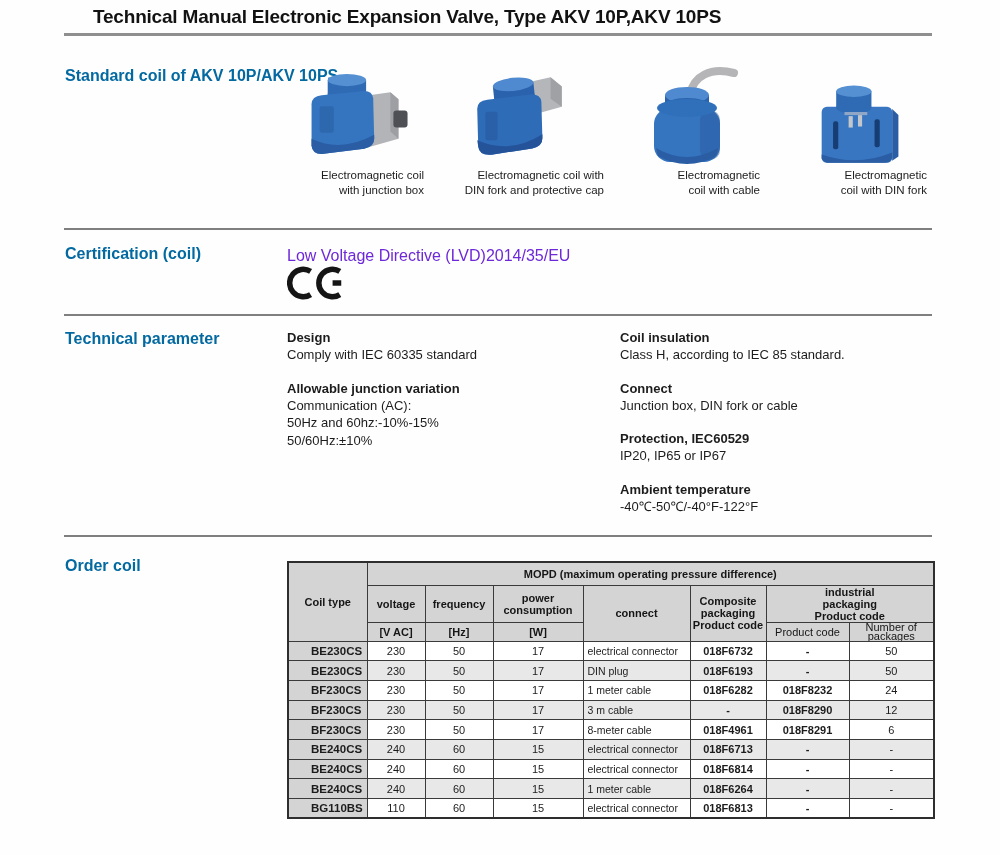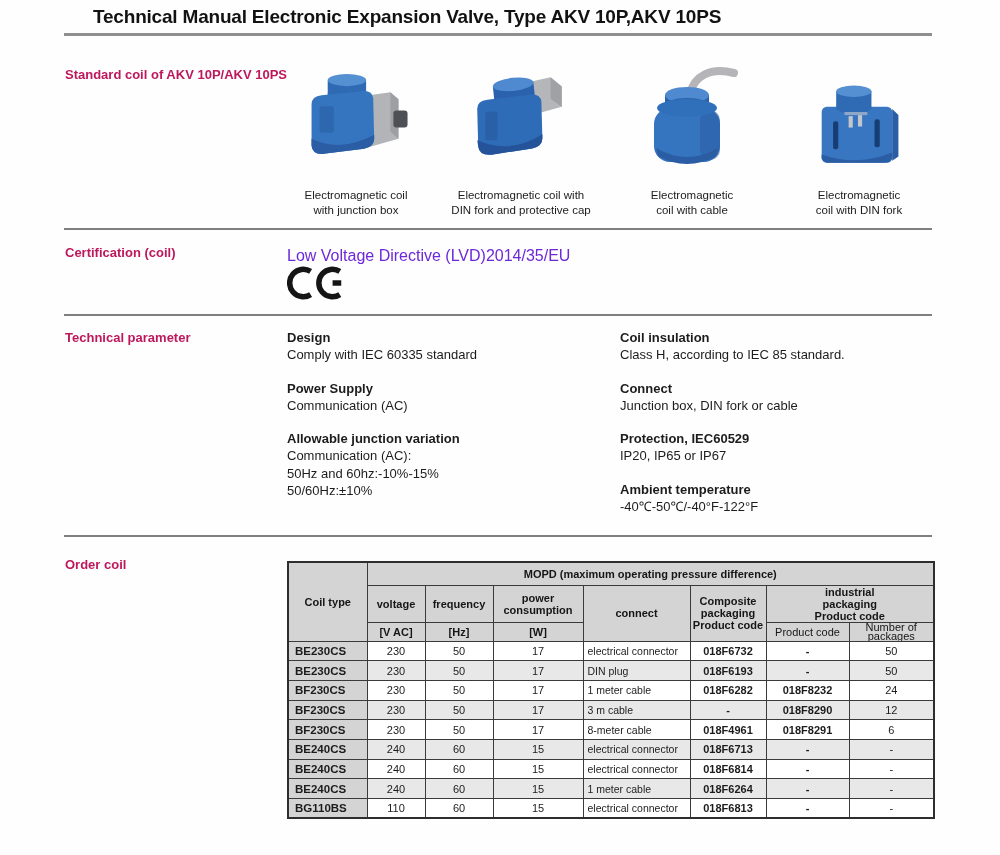--- a/index.html
+++ b/index.html
@@ -9,27 +9,27 @@
     font-family:"Liberation Sans", sans-serif; color:#1c1c1c; overflow:hidden;
   }
   .abs { position:absolute; }
 
   
   .title { left:65px; top:6px; font-size:19px; font-weight:bold; letter-spacing:-0.2px; color:#121212;margin-left:28px; }
   .title-rule { left:64px; top:33px; width:868px; height:3px; background:#8f8f8f; }
   .section-rule { left:64px; height:2px; background:#7f7f7f; }
 
   
-  .sec-head { font-size:13px; font-weight:bold; color:#be185d;text-align:center; }
+  .sec-head { font-size:16px; font-weight:bold; color:#0369a1;text-align:center; }
 
   
   .figure { position:absolute; top:62px; text-align:center; }
   .fig-img { height:106px; display:flex; align-items:flex-end; justify-content:center; }
   .fig-img svg { display:block; }
-  .fig-caption { margin-top:20px; font-size:11.5px; line-height:15px; white-space:pre-line; color:#1c1c1c; }
+  .fig-caption { margin-top:0; font-size:11.5px; line-height:15px; white-space:pre-line; color:#1c1c1c;text-align:right; }
 
   
   .directive { font-size:16px; color:#6d28d9; }
   .ce svg { display:block; }
 
   
   .param-col { width:320px; }
   .param-group { margin-bottom:16px; }
   .param-label { font-size:13px; font-weight:bold; line-height:17px; }
   .param-value { font-size:13px; line-height:17.5px; white-space:pre-line; }
@@ -43,21 +43,21 @@
   table.order { border:2px solid #2e2e2e; }
   table.order th { background:#d4d4d4; font-weight:bold; color:#161616; }
   th.mopd { text-align:left; padding-left:6px; height:23px; font-size:11.5px; }
   th.coil-type-h { text-align:left; padding-left:7px; font-size:11.5px; }
   tr.hdr-labels th { height:34px; }
   tr.hdr-units th { height:16px; font-weight:bold; }
   .pre { white-space:pre-line; line-height:12px; }
   th.small { font-size:8.5px; line-height:9px; white-space:pre-line; }
   tbody td { height:19.7px; background:#ffffff; }
   tbody tr.stripe td { background:#e8e8e8; }
-  tbody td.col-type { background:#d4d4d4 !important; text-align:left; padding-left:6px; font-weight:bold; font-size:11.5px; }
+  tbody td.col-type { background:#d4d4d4 !important; text-align:left; padding-left:22px; font-weight:bold; font-size:11.5px; }
   tbody td.col-connect { text-align:left; padding-left:4px; font-size:10.5px; }
   tbody td.col-code { font-weight:bold; }
 </style>
 </head>
 <body>
 
 <div class="page">
 
   <div class="abs title">Technical Manual Electronic Expansion Valve, Type AKV 10P,AKV 10PS</div>
   <div class="abs title-rule"></div>
@@ -151,24 +151,20 @@
   </div>
 
   <div class="abs section-rule" style="top:314px; width:868px;"></div>
 
   <div class="abs sec-head" style="left:65px; top:330px;">Technical parameter</div>
 
   <div class="abs param-col" style="left:287px; top:329px;">
     <div class="param-group">
       <div class="param-label">Design</div>
       <div class="param-value">Comply with IEC 60335 standard</div>
-    </div>
-    <div class="param-group">
-      <div class="param-label">Power Supply</div>
-      <div class="param-value">Communication (AC)</div>
     </div>
     <div class="param-group">
       <div class="param-label">Allowable junction variation</div>
       <div class="param-value">Communication (AC):
 50Hz and 60hz:-10%-15%
 50/60Hz:±10%</div>
     </div>
   </div>
 
   <div class="abs param-col" style="left:620px; top:329px;">

